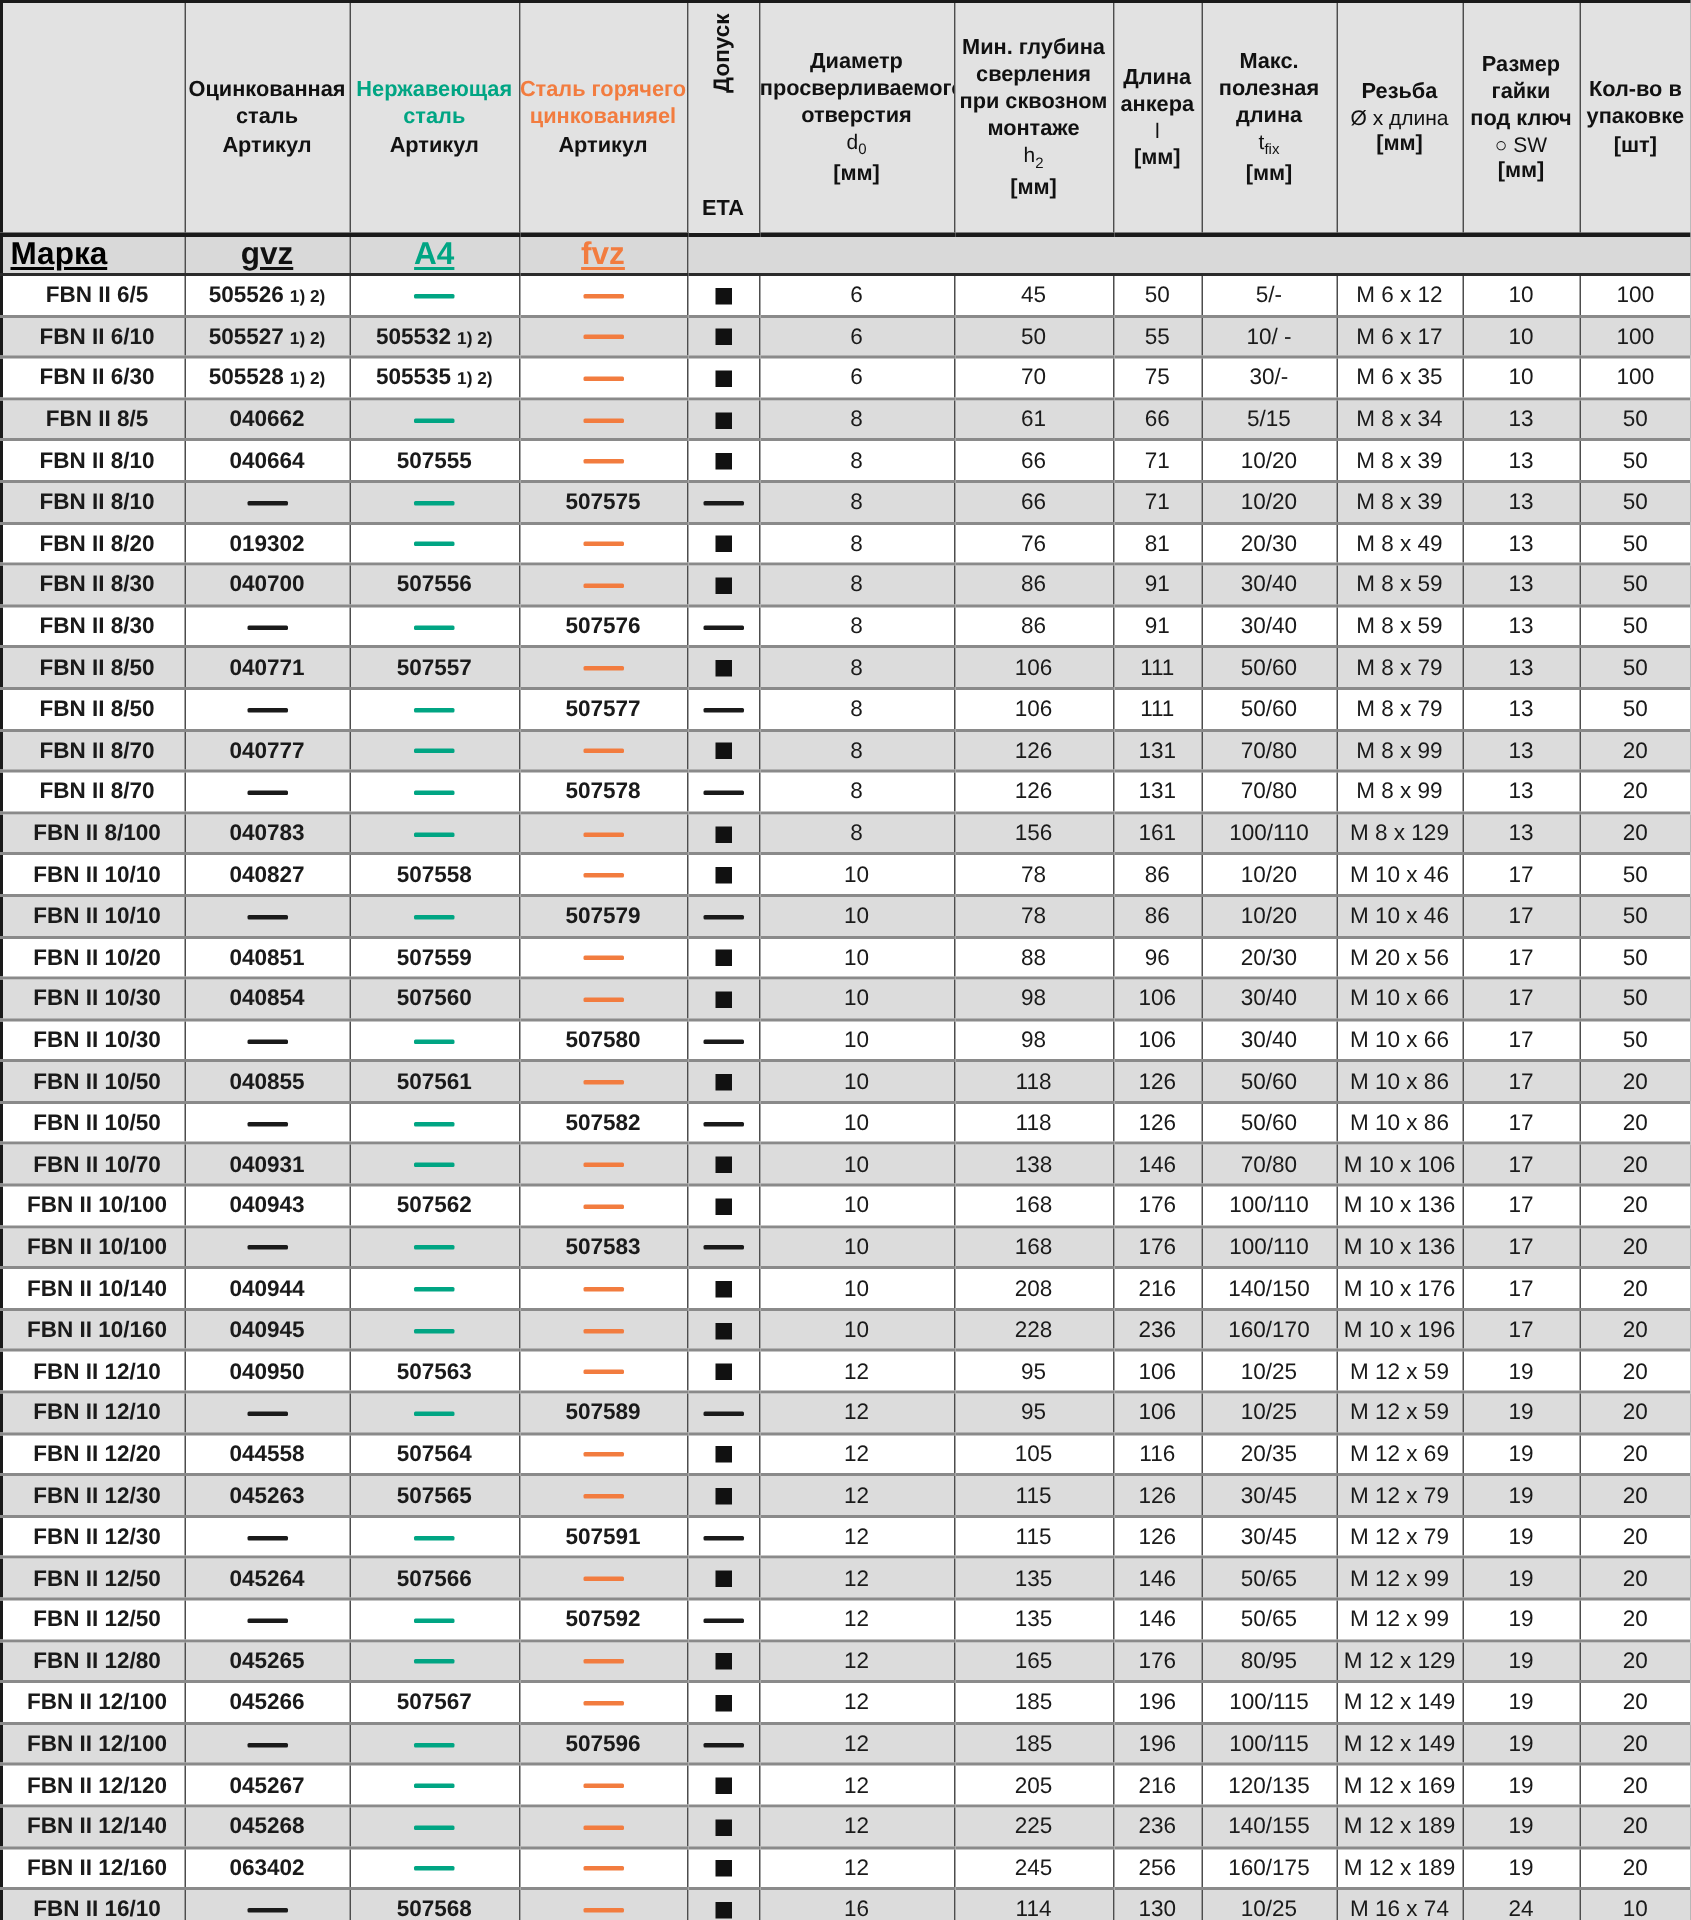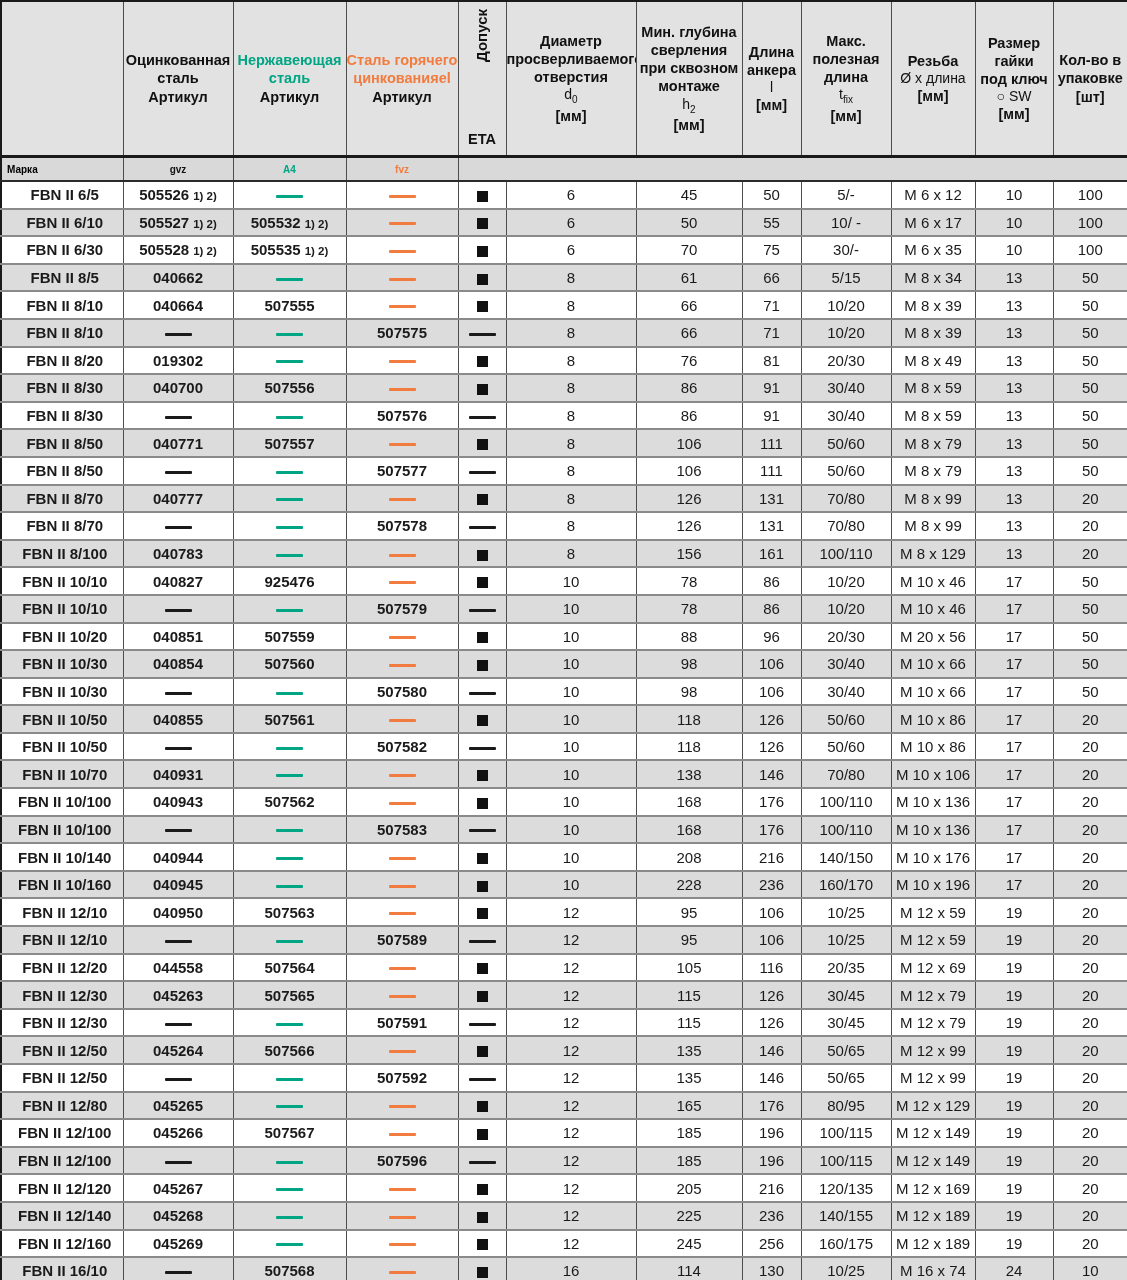--- a/index.html
+++ b/index.html
@@ -19,22 +19,22 @@
   .hdr-sub sub{font-size:10px;}
   .hdr-unit{font-weight:700;}
   .green{color:#00a583;}
   .orange{color:#f27c3f;}
   .black{color:#111;}
   .dopusk-cell{position:relative;}
   .dopusk-wrap{display:flex;flex-direction:column;justify-content:space-between;align-items:center;height:140px;padding:6px 0;}
   .rotated{writing-mode:vertical-rl;transform:rotate(180deg);font-weight:700;font-size:15px;}
 
   
-  tr.mark-row td{background:#d9d9d9;height:22px;font-size:10px;font-weight:700;
-    border-bottom:2px solid #2b2b2b;text-align:center;}
+  tr.mark-row td{background:#d9d9d9;height:22px;font-size:21px;font-weight:700;
+    border-bottom:2px solid #2b2b2b;text-align:center;text-decoration:underline;}
   tr.mark-row td.name{text-align:left;padding-left:5px;}
 
   
   tr.data-row td{height:25.6px;font-size:15px;text-align:center;border-top:2px solid #8a8a8a;color:#1a1a1a;}
   tr.data-row:first-of-type td{border-top:none;}
   tr.data-row.white td{background:#ffffff;}
   tr.data-row.gray td{background:#dcdcdc;}
   td.name{font-weight:700;text-align:right;padding-left:5px;white-space:nowrap;}
   td.art{font-weight:700;white-space:nowrap;}
   td.art .note{font-weight:700;font-size:11.5px;color:#1a1a1a;margin-left:4px;}
@@ -319,21 +319,21 @@
         <td>156</td>
         <td>161</td>
         <td>100/110</td>
         <td>M 8 x 129</td>
         <td>13</td>
         <td>20</td>
       </tr>
       <tr class="data-row white">
         <td class="name">FBN II 10/10</td>
         <td class="art black">040827</td>
-        <td class="art green">925476</td>
+        <td class="art green">507558</td>
         <td class="art orange"><span class="dash orange"></span></td>
         <td><span class="sq"></span></td>
         <td>10</td>
         <td>78</td>
         <td>86</td>
         <td>10/20</td>
         <td>M 10 x 46</td>
         <td>17</td>
         <td>50</td>
       </tr>
@@ -654,21 +654,21 @@
         <td>12</td>
         <td>225</td>
         <td>236</td>
         <td>140/155</td>
         <td>M 12 x 189</td>
         <td>19</td>
         <td>20</td>
       </tr>
       <tr class="data-row white">
         <td class="name">FBN II 12/160</td>
-        <td class="art black">045269</td>
+        <td class="art black">063402</td>
         <td class="art green"><span class="dash green"></span></td>
         <td class="art orange"><span class="dash orange"></span></td>
         <td><span class="sq"></span></td>
         <td>12</td>
         <td>245</td>
         <td>256</td>
         <td>160/175</td>
         <td>M 12 x 189</td>
         <td>19</td>
         <td>20</td>

